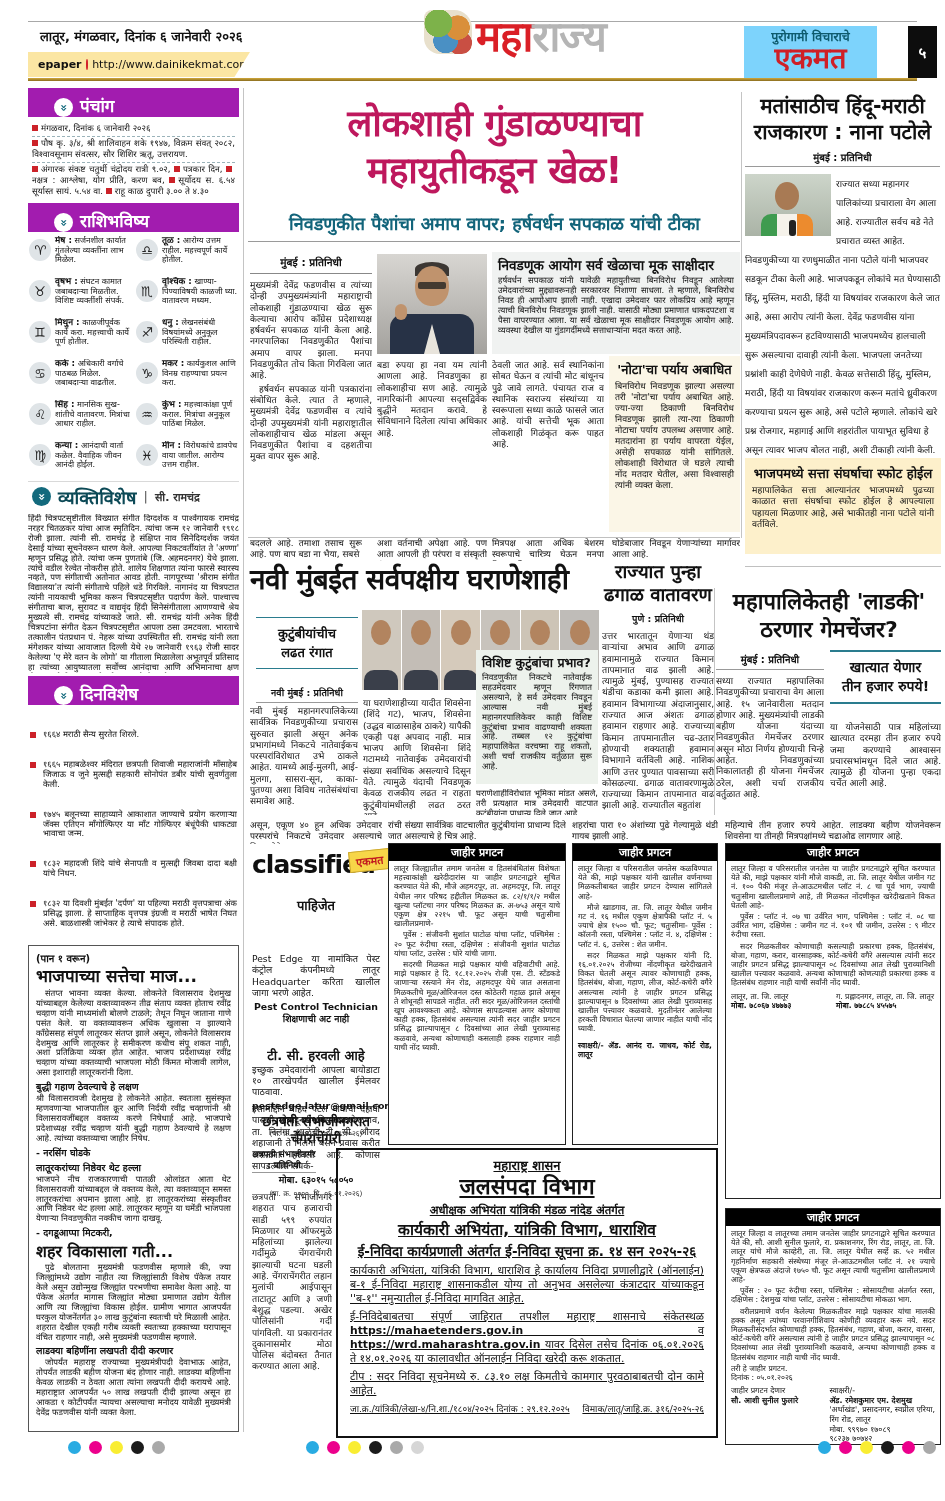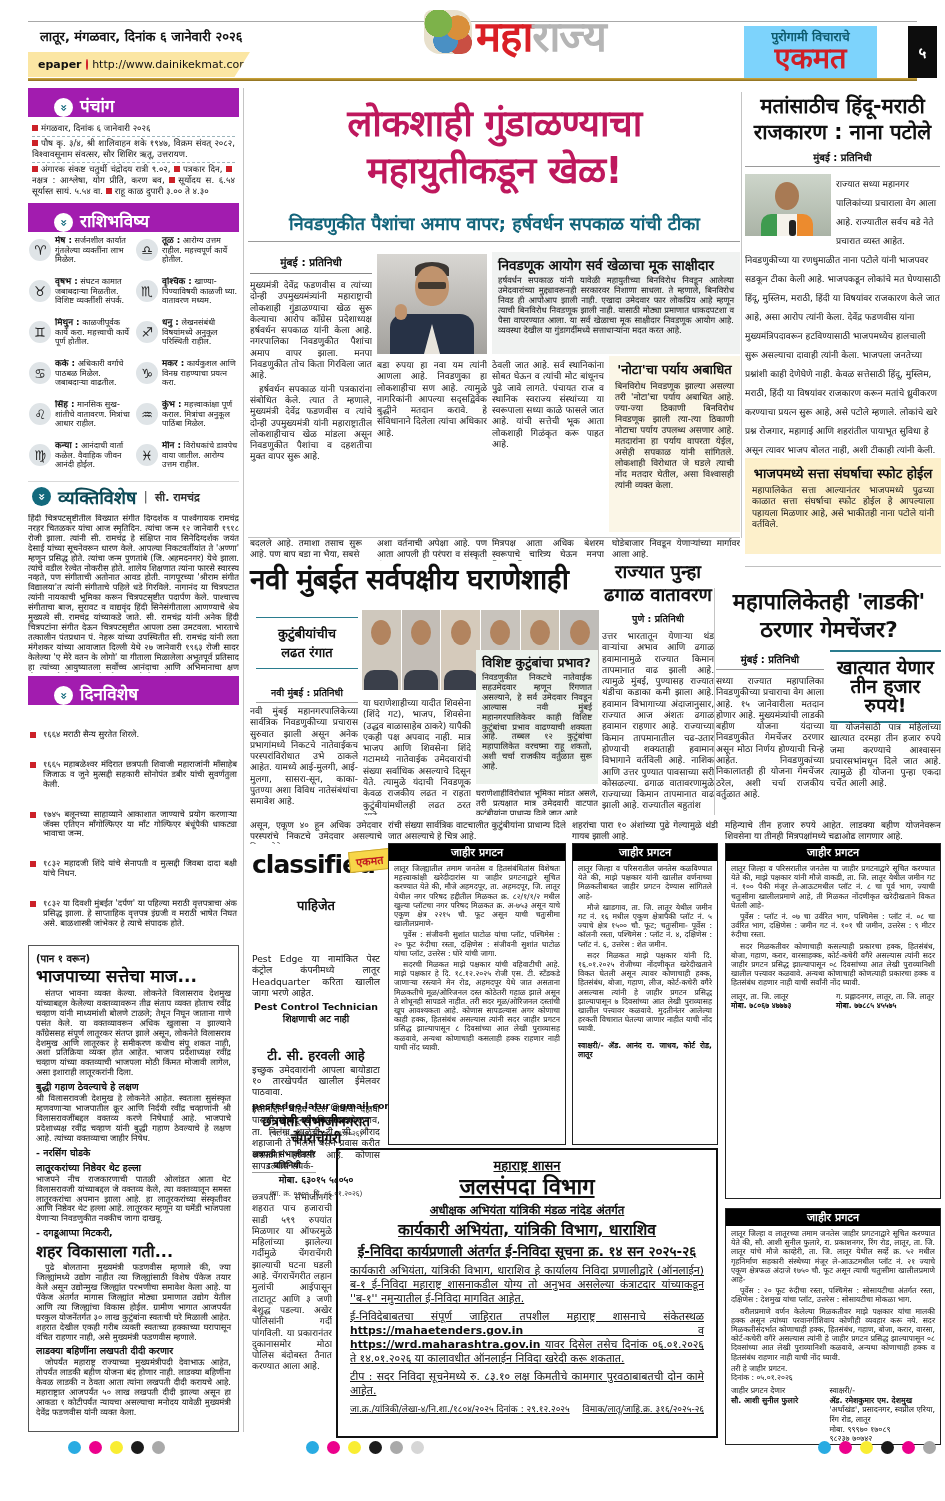--- a/index.html
+++ b/index.html
@@ -90,21 +90,21 @@
   .pp-head{position:absolute;width:24px;height:28px;border-radius:50%;background:#a87a54;top:8px;left:30px;}
   .pp-scarf{position:absolute;bottom:0;left:16px;width:52px;height:22px;border-radius:10px 10px 0 0;background:linear-gradient(90deg,#3f9b4f 0 30%,#f5f2ea 30% 70%,#ec8b2e 70%);}
   .pp-mic{position:absolute;bottom:0;left:44px;width:7px;height:16px;background:#222;border-radius:3px;}
   #patole-hl{left:745px;top:458px;width:196px;height:96px;background:#fdf0cb;padding:6px 7px;box-sizing:border-box;text-align:center;}
   .hl-title{font-weight:800;font-size:13px;margin:0 0 3px 0;}
   #patole-hl .t{text-align:justify;}
   #rrule1{left:745px;top:566px;width:196px;height:1px;background:#c0c0c0;}
   
   #ladki-head{left:716px;top:588px;width:226px;text-align:center;font-weight:800;font-size:22px;line-height:28px;}
   #ladki-byline{left:716px;top:652px;width:108px;text-align:center;font-weight:bold;font-size:10px;border-bottom:1px solid #999;padding-bottom:3px;}
-  #ladki-sub{left:830px;top:650px;width:111px;border-top:2px solid #2a7c8e;border-bottom:2px solid #2a7c8e;padding:6px 2px;box-sizing:border-box;font-weight:800;font-size:19px;line-height:19px;text-align:center;}
+  #ladki-sub{left:830px;top:650px;width:111px;border-top:2px solid #2a7c8e;border-bottom:2px solid #2a7c8e;padding:6px 2px;box-sizing:border-box;font-weight:800;font-size:14px;line-height:19px;text-align:center;}
   #ladki-col1{left:716px;top:676px;width:108px;height:139px;overflow:hidden;}
   #ladki-col2{left:830px;top:722px;width:111px;height:93px;overflow:hidden;}
   
   .cfrag{font-size:8.8px;line-height:11px;text-align:justify;overflow:hidden;height:23px;}
   #cs1{left:250px;top:538px;width:112px;} #cs2{left:377px;top:538px;width:110px;}
   #cs3{left:492px;top:538px;width:112px;} #cs4{left:612px;top:538px;width:128px;}
   #ghar-head{left:250px;top:563px;width:348px;font-weight:800;font-size:28px;line-height:34px;letter-spacing:-0.5px;}
   #ghar-sub{left:256px;top:617px;width:102px;text-align:center;font-weight:800;font-size:13px;line-height:19px;border-top:1px solid #2a7c8e;border-bottom:1px solid #2a7c8e;padding:6px 0;}
   #ghar-byline{left:256px;top:686px;width:102px;text-align:center;font-weight:bold;font-size:9.5px;border-bottom:1px solid #999;padding-bottom:3px;}
   #ghar-faces{left:362px;top:610px;width:237px;height:80px;display:flex;gap:1px;}

